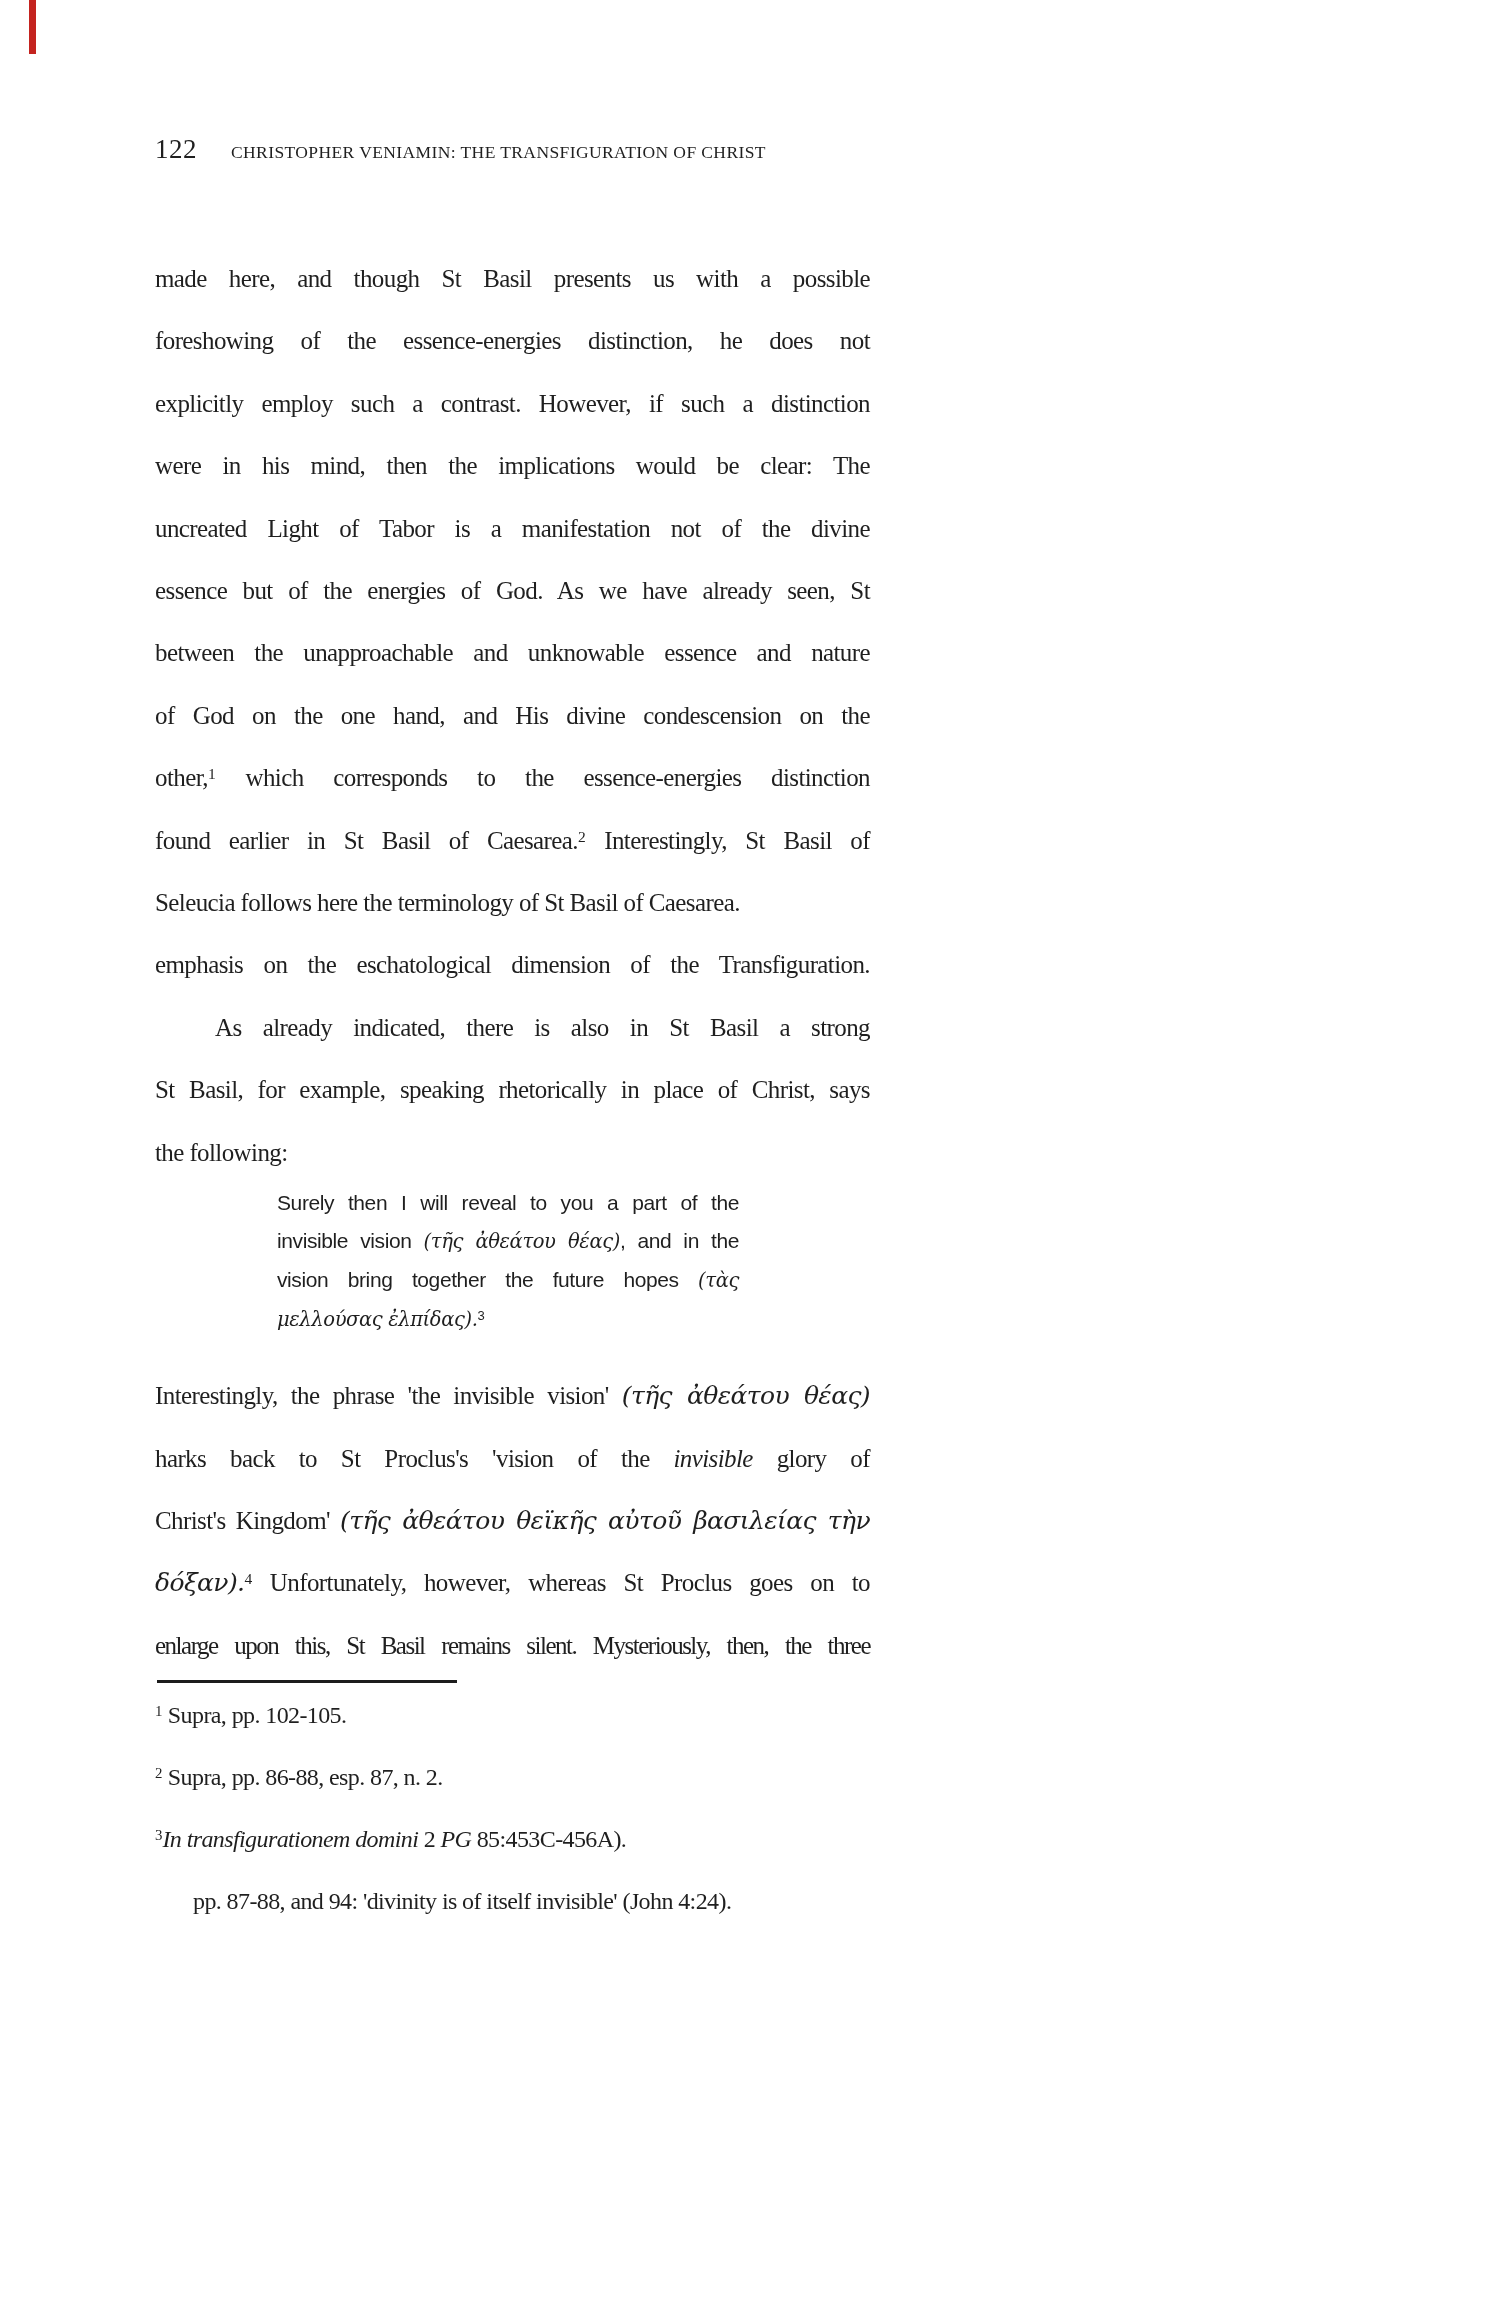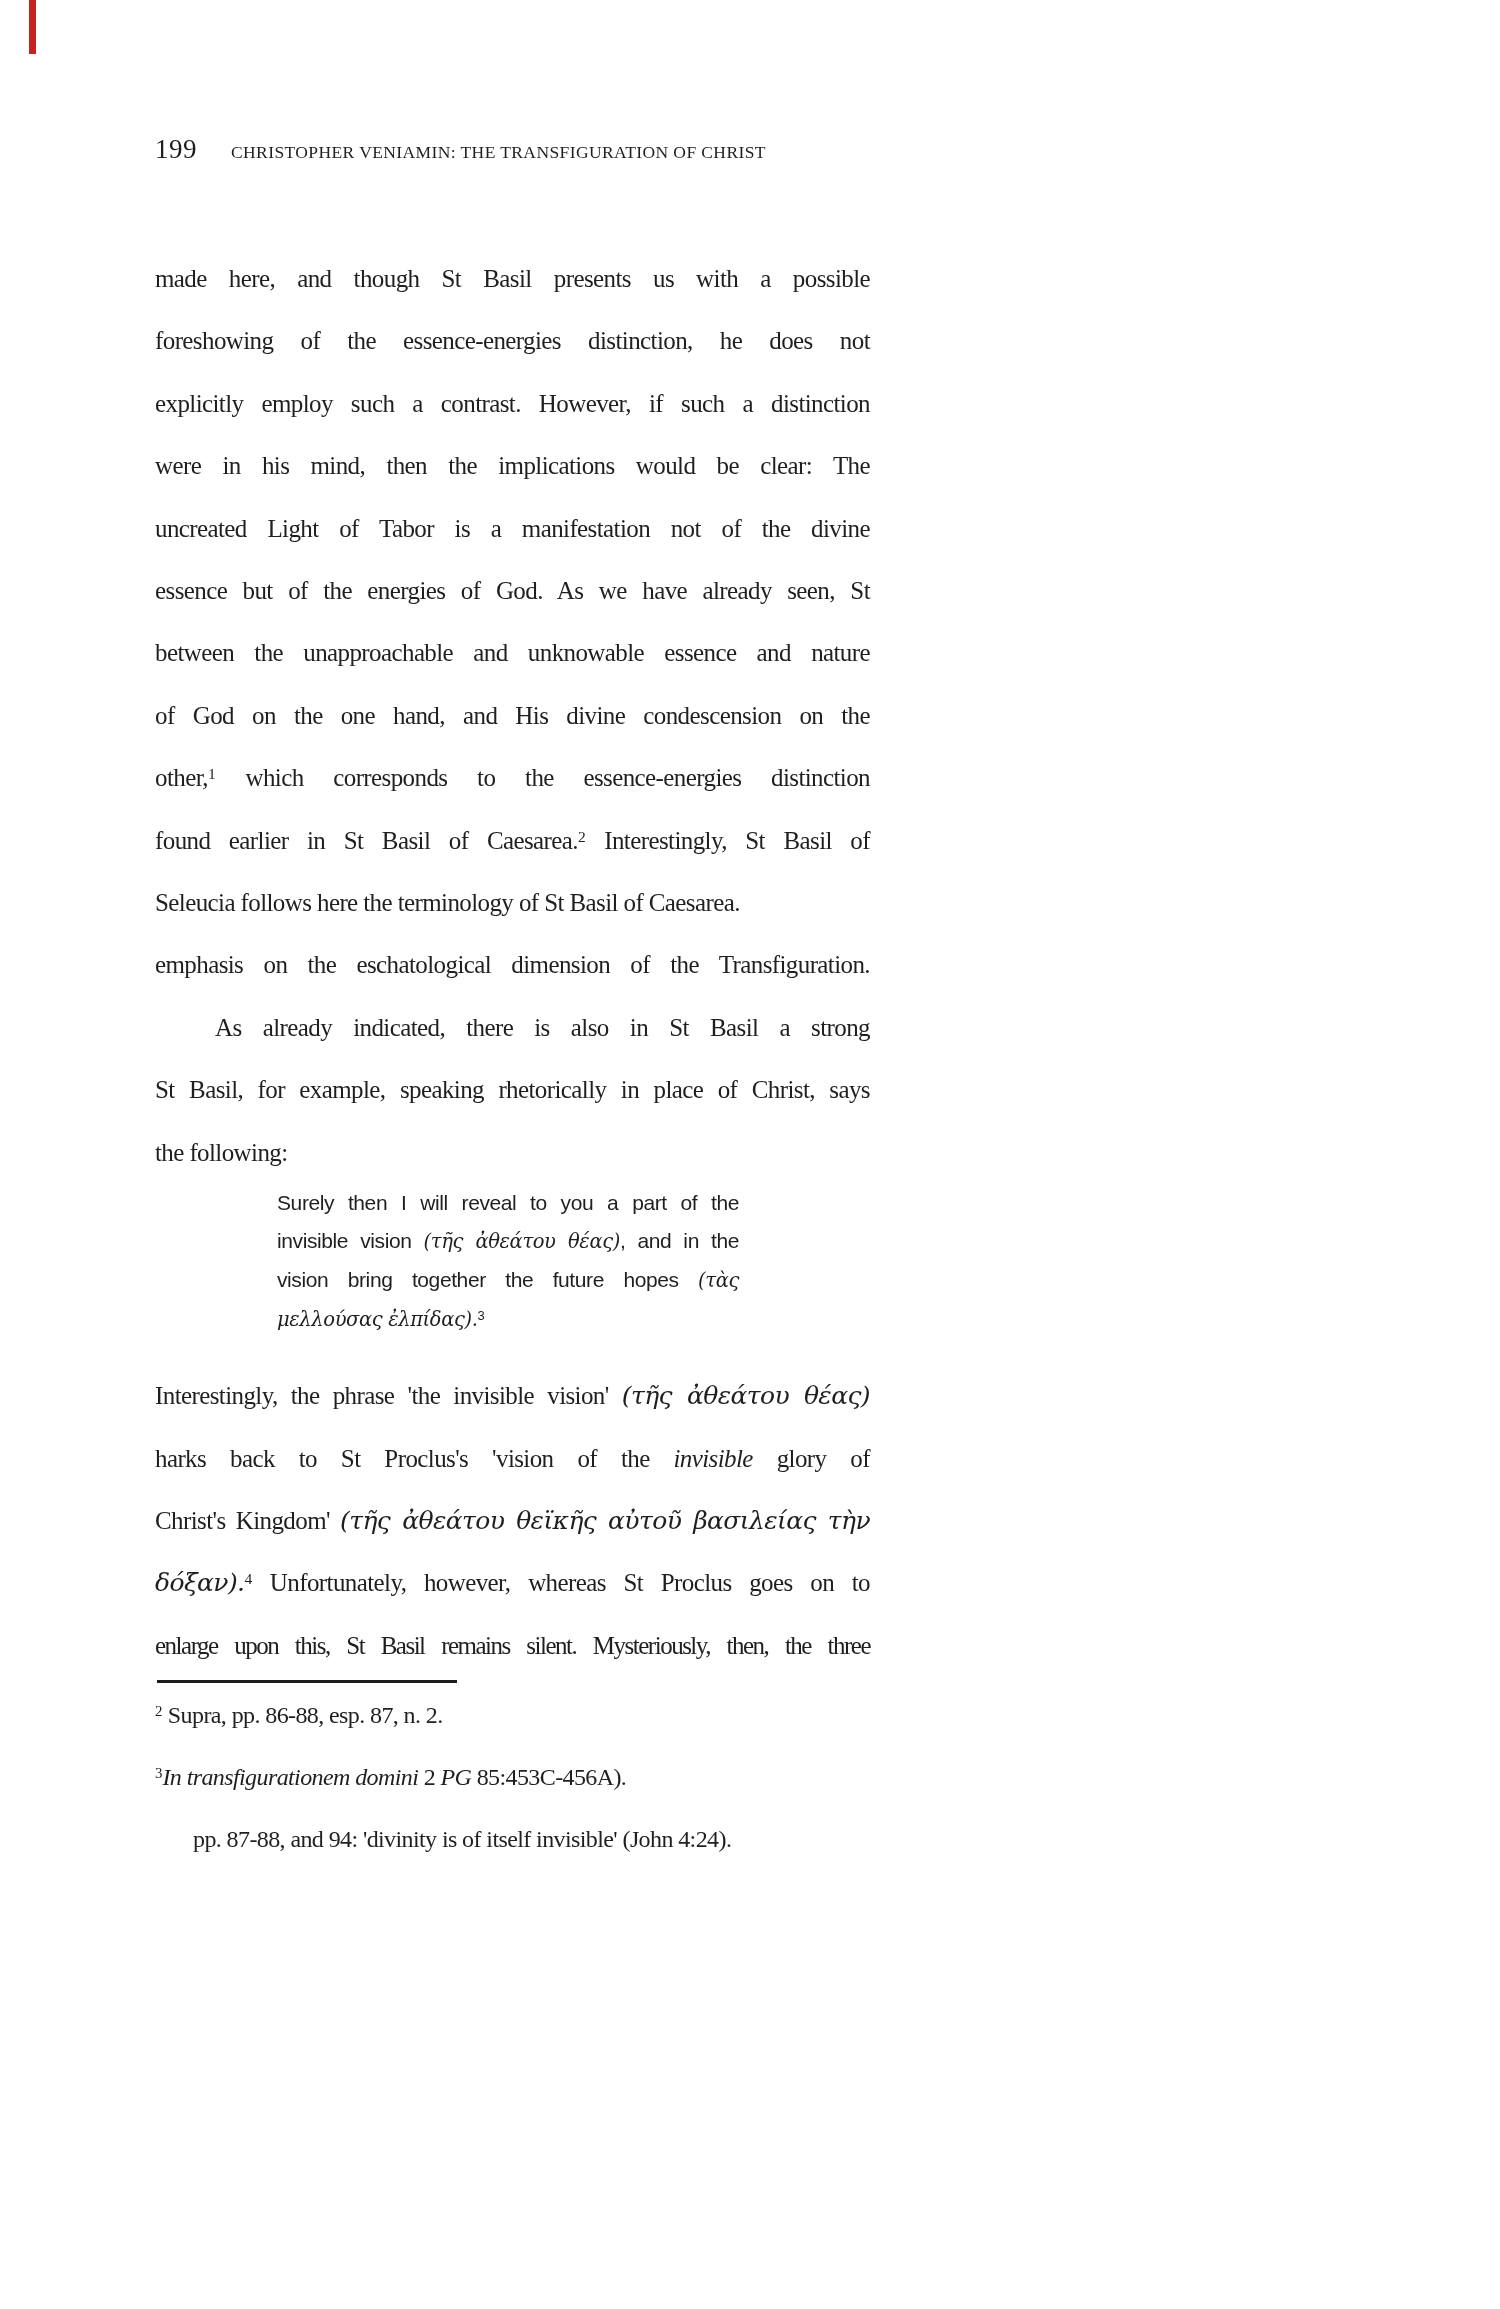--- a/index.html
+++ b/index.html
@@ -34,21 +34,21 @@
   .i{font-style:italic;}
 </style>
 </head>
 <body>
 
 <div class="page">
 
   <div class="artifact" style="background: rgb(196, 35, 31);"></div>
 
   <div class="running-head">
-    <span class="page-num">199</span>
+    <span class="page-num">122</span>
     <span class="running-title">CHRISTOPHER VENIAMIN: THE TRANSFIGURATION OF CHRIST</span>
   </div>
 
   <div class="column">
     <div class="para">
         <div class="line just"><span>made here, and though St Basil presents us with a possible</span></div>
         <div class="line just"><span>foreshowing of the essence-energies distinction, he does not</span></div>
         <div class="line just"><span>explicitly employ such a contrast. However, if such a distinction</span></div>
         <div class="line just"><span>were in his mind, then the implications would be clear: The</span></div>
         <div class="line just"><span>uncreated Light of Tabor is a manifestation not of the divine</span></div>
@@ -76,20 +76,23 @@
         <div class="line just"><span>harks back to St Proclus's 'vision of the </span><span class="i">invisible</span><span> glory of</span></div>
         <div class="line just"><span>Christ's Kingdom' </span><span class="greek">(τῆς ἀθεάτου θεϊκῆς αὐτοῦ βασιλείας τὴν</span></div>
         <div class="line just"><span class="greek">δόξαν).</span><sup>4</sup><span> Unfortunately, however, whereas St Proclus goes on to</span></div>
         <div class="line just tight"><span>enlarge upon this, St Basil remains silent. Mysteriously, then, the three</span></div>
       </div>
 
     <div class="fn-rule"></div>
 
     <div class="footnotes">
       <div class="fn">
+          <div class="line"><sup>1</sup><span> Supra, pp. 102-105.</span></div>
+        </div>
+      <div class="fn">
           <div class="line"><sup>2</sup><span> Supra, pp. 86-88, esp. 87, n. 2.</span></div>
         </div>
       <div class="fn">
           <div class="line"><sup>3</sup><span class="i">In transfigurationem domini</span><span> 2 </span><span class="i">PG</span><span> 85:453C-456A).</span></div>
         </div>
       <div class="fn">
           <div class="line cont"><span>pp. 87-88, and 94: 'divinity is of itself invisible' (John 4:24).</span></div>
         </div>
     </div>
   </div>

